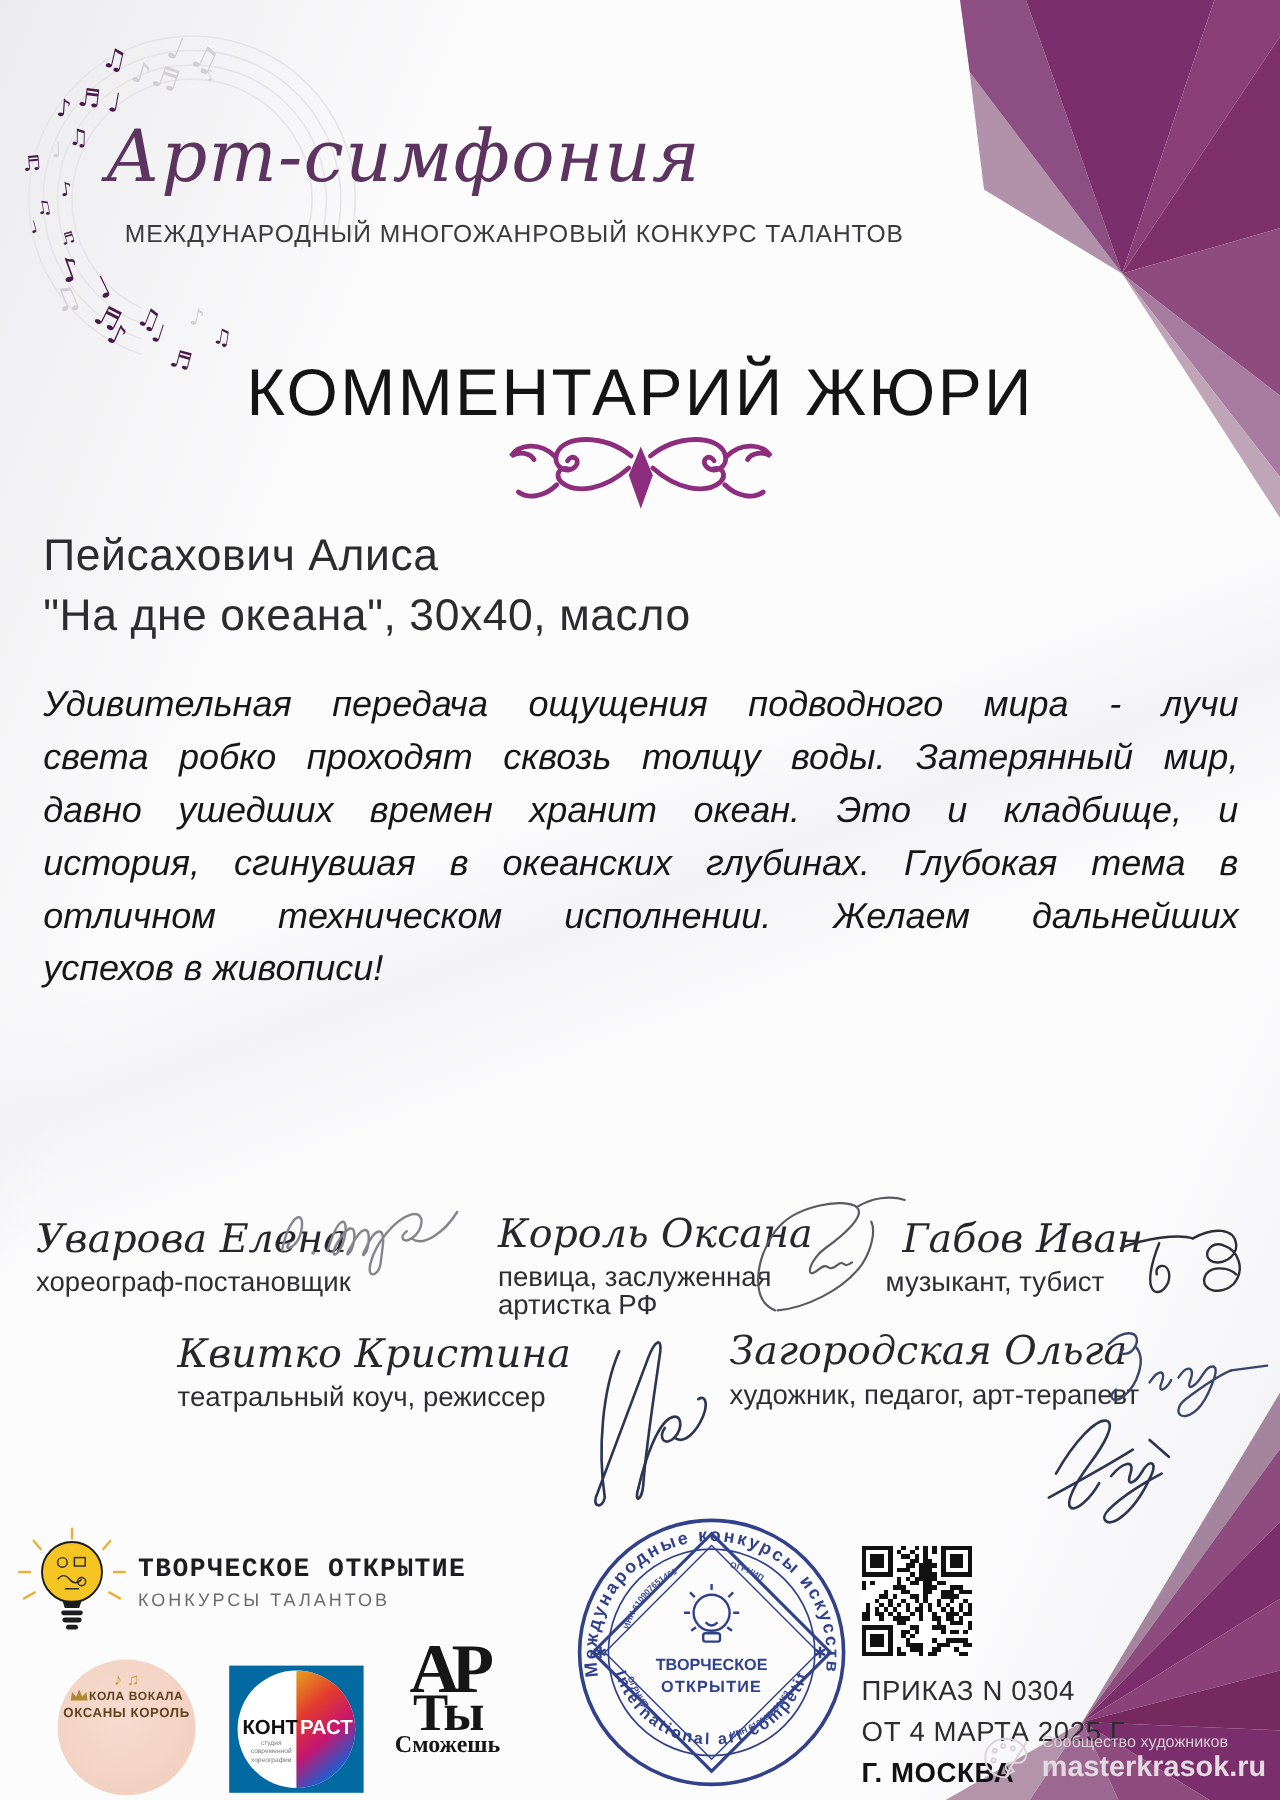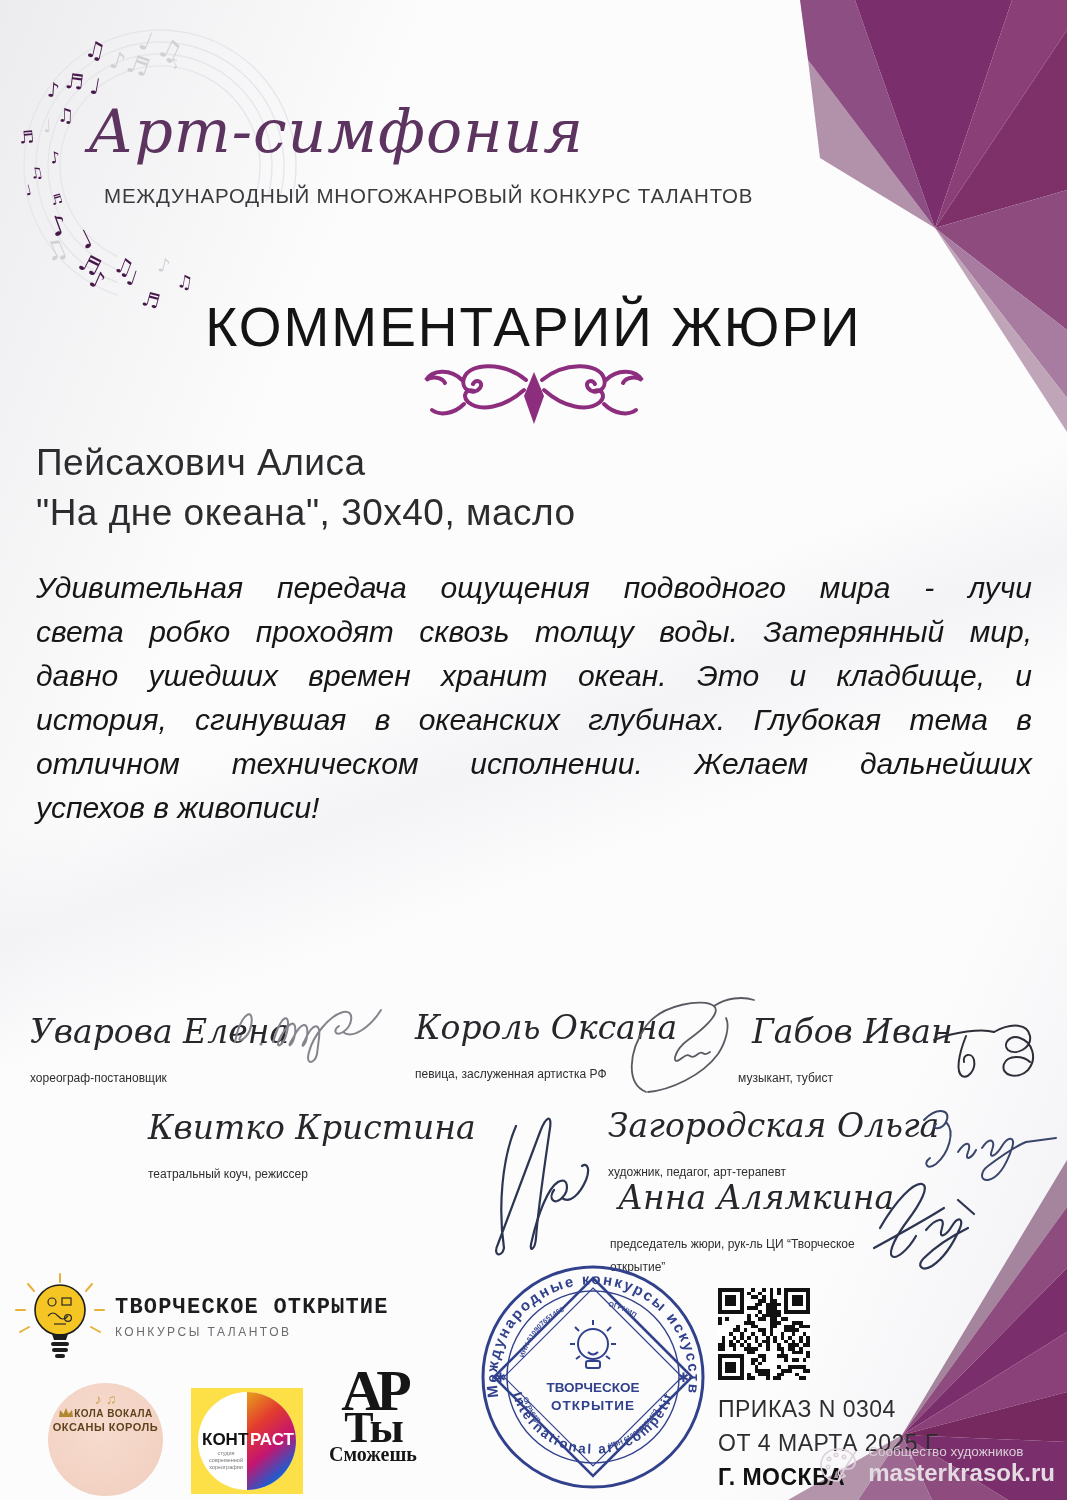--- a/index.html
+++ b/index.html
@@ -26,33 +26,33 @@
   .p-art{left:36px;top:492px;font-size:37px;color:#2c2c2e;letter-spacing:.5px;}
 
   
   .comment{left:36px;top:566px;width:996px;font-family:Liberation Sans, sans-serif;font-style:italic;
      font-size:30px;line-height:44px;color:#161616;}
   .c-line{text-align:justify;text-align-last:justify;}
   .c-last{text-align-last:left;}
 
   
   .j-name{font-family:"DejaVu Serif",serif;font-style:italic;font-size:33px;color:#26262b;white-space:nowrap;}
-  .j-role{font-size:12px;color:#2e2e30;line-height:23px;margin-top:16px;}
+  .j-role{font-size:23px;color:#2e2e30;line-height:23px;margin-top:6px;}
 
   
   .org-title{left:115px;top:1295px;font-size:22px;font-weight:700;letter-spacing:1.2px;color:#1d1d1f;font-family:Liberation Mono, monospace;}
-  .org-sub{left:115px;top:1325px;font-size:12px;letter-spacing:2.5px;color:#6b6b6e;}
+  .org-sub{left:115px;top:1325px;font-size:15px;letter-spacing:2.5px;color:#6b6b6e;}
 
   .vocal{left:48px;top:1383px;width:115px;height:113px;border-radius:50%;
      background:radial-gradient(circle at 45% 40%,#f7dccf, #f0cdbd);text-align:center;}
   .vocal .notes{font-size:14px;color:#c9a148;margin-top:8px;}
   .vocal .l1{font-size:10px;font-weight:700;color:#5f431d;letter-spacing:.5px;}
   .vocal .l2{font-size:11px;font-weight:700;color:#5f431d;letter-spacing:.5px;margin-top:2px;}
 
-  .kontrast{left:191px;top:1388px;width:112px;height:106px;background:#fde047;}
+  .kontrast{left:191px;top:1388px;width:112px;height:106px;background:#0369a1;}
   .k-circle{position:absolute;left:7px;top:4px;width:98px;height:98px;border-radius:50%;overflow:hidden;background:#fff;}
   .k-right{position:absolute;right:0;top:0;width:50%;height:100%;
      background:linear-gradient(140deg,#e8a01c 0%,#e23b2e 30%,#c5156f 55%,#2957c8 78%,#17a7b4 100%);}
   .k-t1{position:absolute;left:4px;top:38px;font-size:17px;font-weight:700;color:#111;}
   .k-t2{position:absolute;left:52px;top:38px;font-size:17px;font-weight:700;color:#fff;}
   .k-tag{position:absolute;left:8px;top:58px;width:40px;font-size:5.5px;color:#777;text-align:center;line-height:7px;}
 
   .arty{left:318px;top:1362px;width:110px;text-align:center;color:#161616;
         font-family:"Liberation Serif",serif;font-weight:700;line-height:1;}
   .arty .a1{font-size:58px;letter-spacing:-7px;}
@@ -172,24 +172,20 @@
     <div class="j-name">Габов Иван</div>
     <div class="j-role" style="margin-left:-14px">музыкант, тубист</div>
   </div>
   <div class="abs" style="left:148px;top:1108px">
     <div class="j-name">Квитко Кристина</div>
     <div class="j-role">театральный коуч, режиссер</div>
   </div>
   <div class="abs" style="left:608px;top:1106px">
     <div class="j-name">Загородская Ольга</div>
     <div class="j-role">художник, педагог, арт-терапевт</div>
-  </div>
-  <div class="abs" style="left:610px;top:1178px">
-    <div class="j-name" style="margin-left:8px">Анна Алямкина</div>
-    <div class="j-role" style="width:262px">председатель жюри, рук-ль ЦИ “Творческое открытие”</div>
   </div>
 
   <svg class="abs" style="left:225px;top:992px" width="175" height="75" viewBox="0 0 175 75">
     <g fill="none" stroke="#84848c" stroke-width="2" stroke-linecap="round">
       <path d="M10 50 C16 20 30 14 26 34 C23 48 10 52 16 44"></path>
       <path d="M48 50 C58 18 66 22 62 40 C58 56 48 58 56 44 C64 30 72 26 70 42 C68 54 60 58 68 46 C76 30 84 28 82 44 C81 54 74 58 80 48 C88 30 96 30 94 46 L92 62 C90 72 80 74 84 60 C88 44 104 24 118 20 C130 17 128 34 118 40 C110 45 108 38 114 34 M118 40 C128 48 146 34 156 18"></path>
       <circle cx="36" cy="52" r="1.6" fill="#84848c" stroke="none"></circle>
     </g>
   </svg>
   <svg class="abs" style="left:618px;top:996px" width="140" height="104" viewBox="0 0 140 104">

